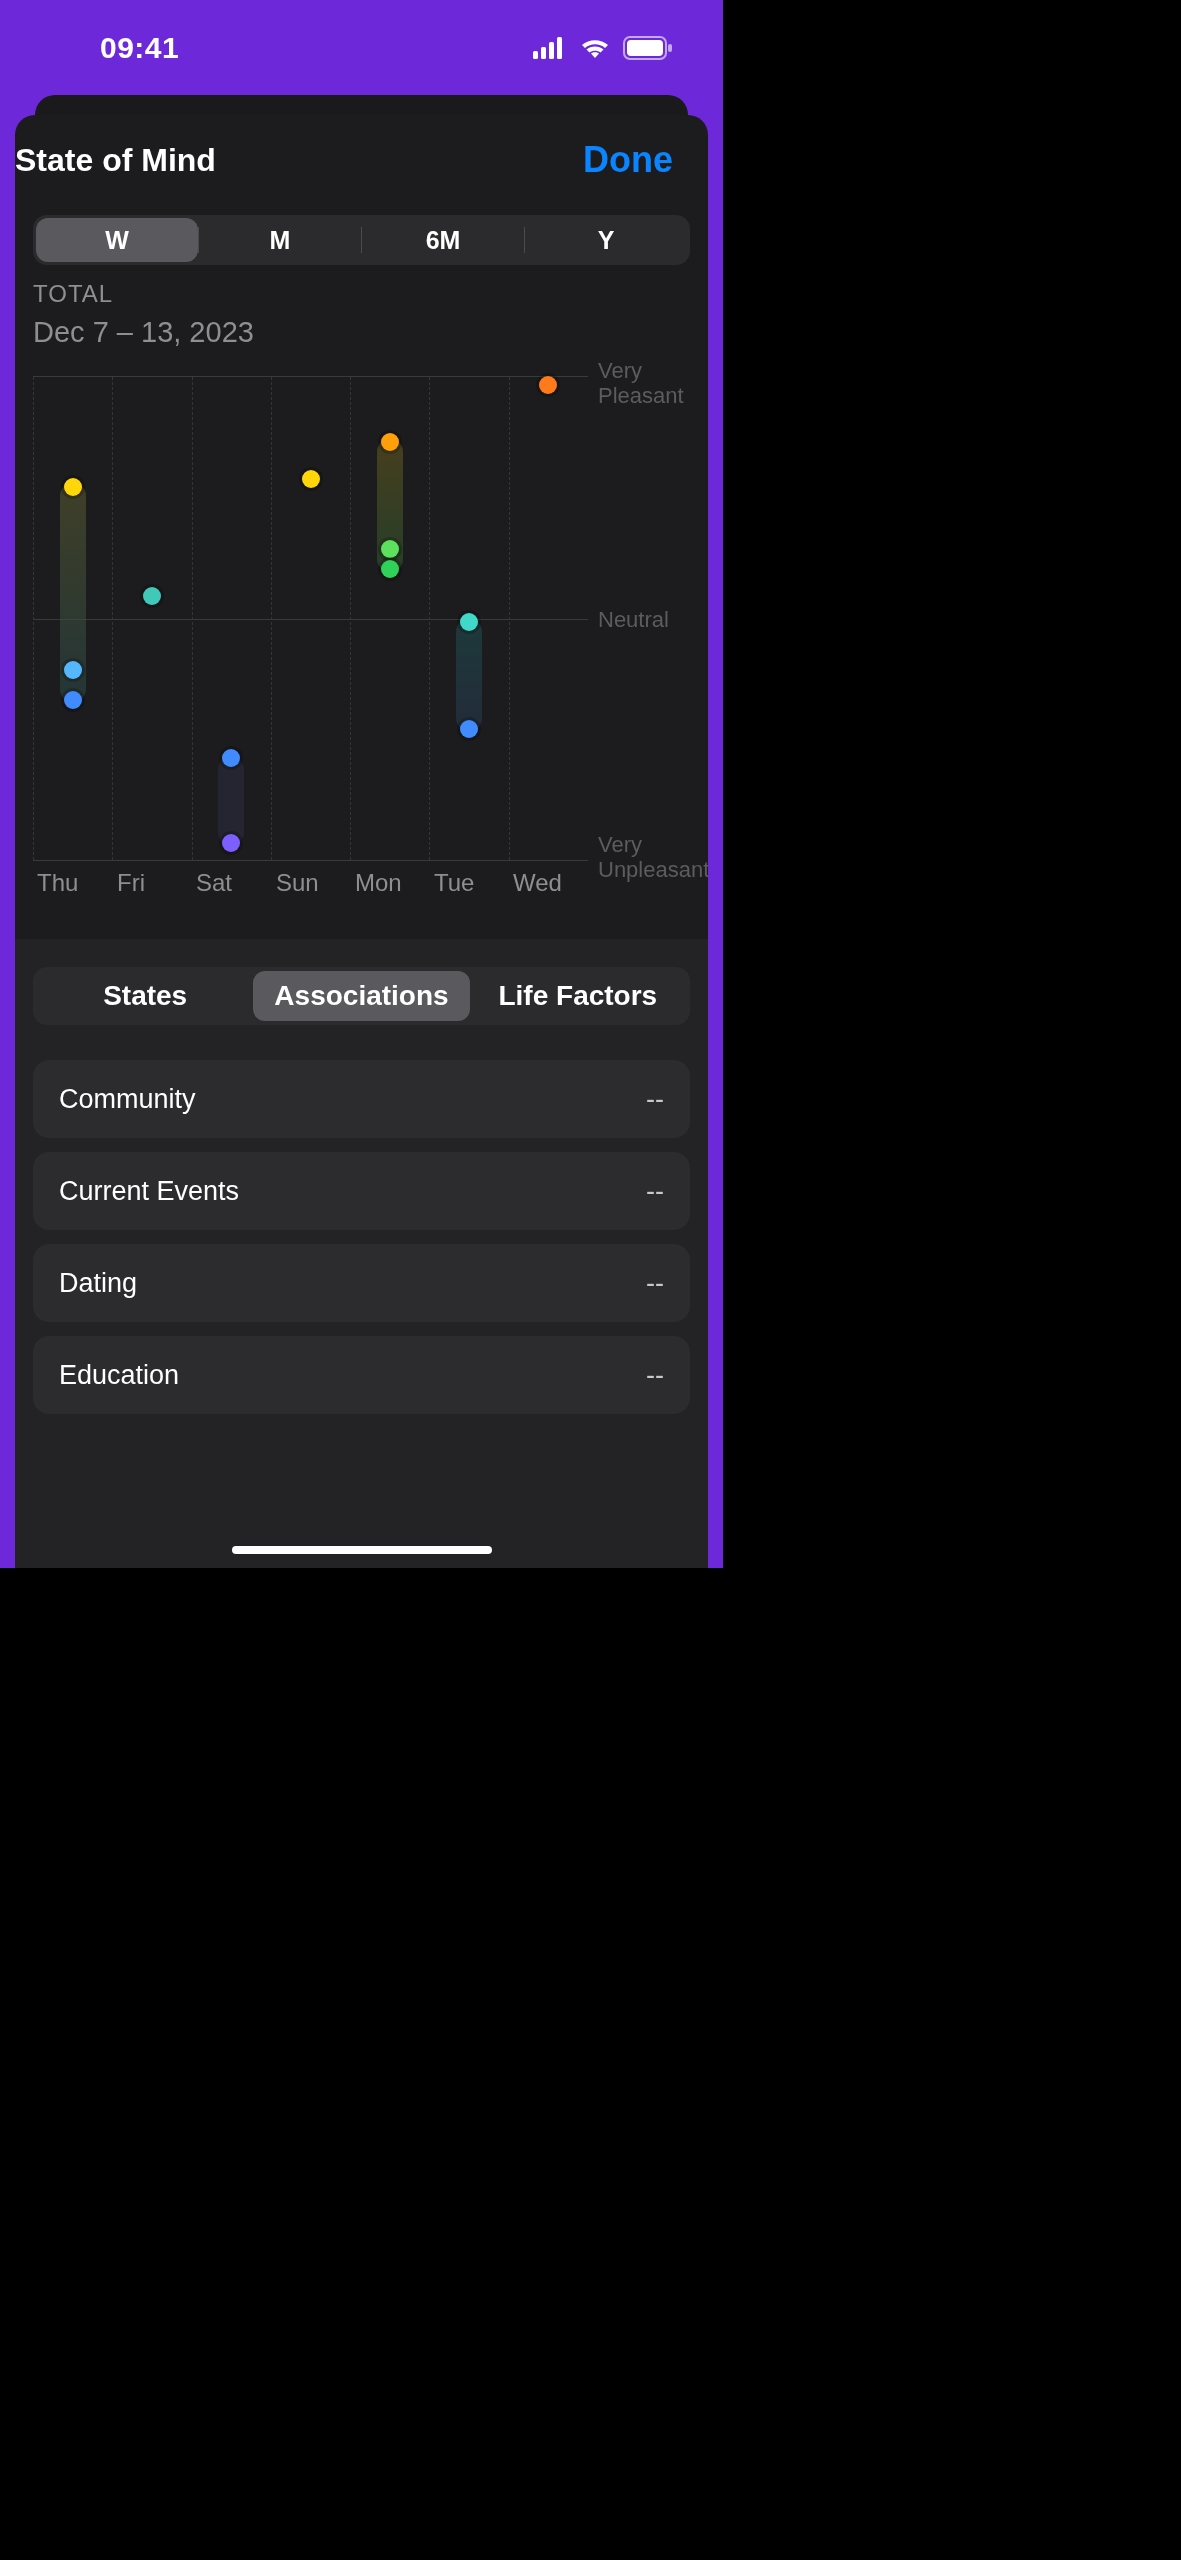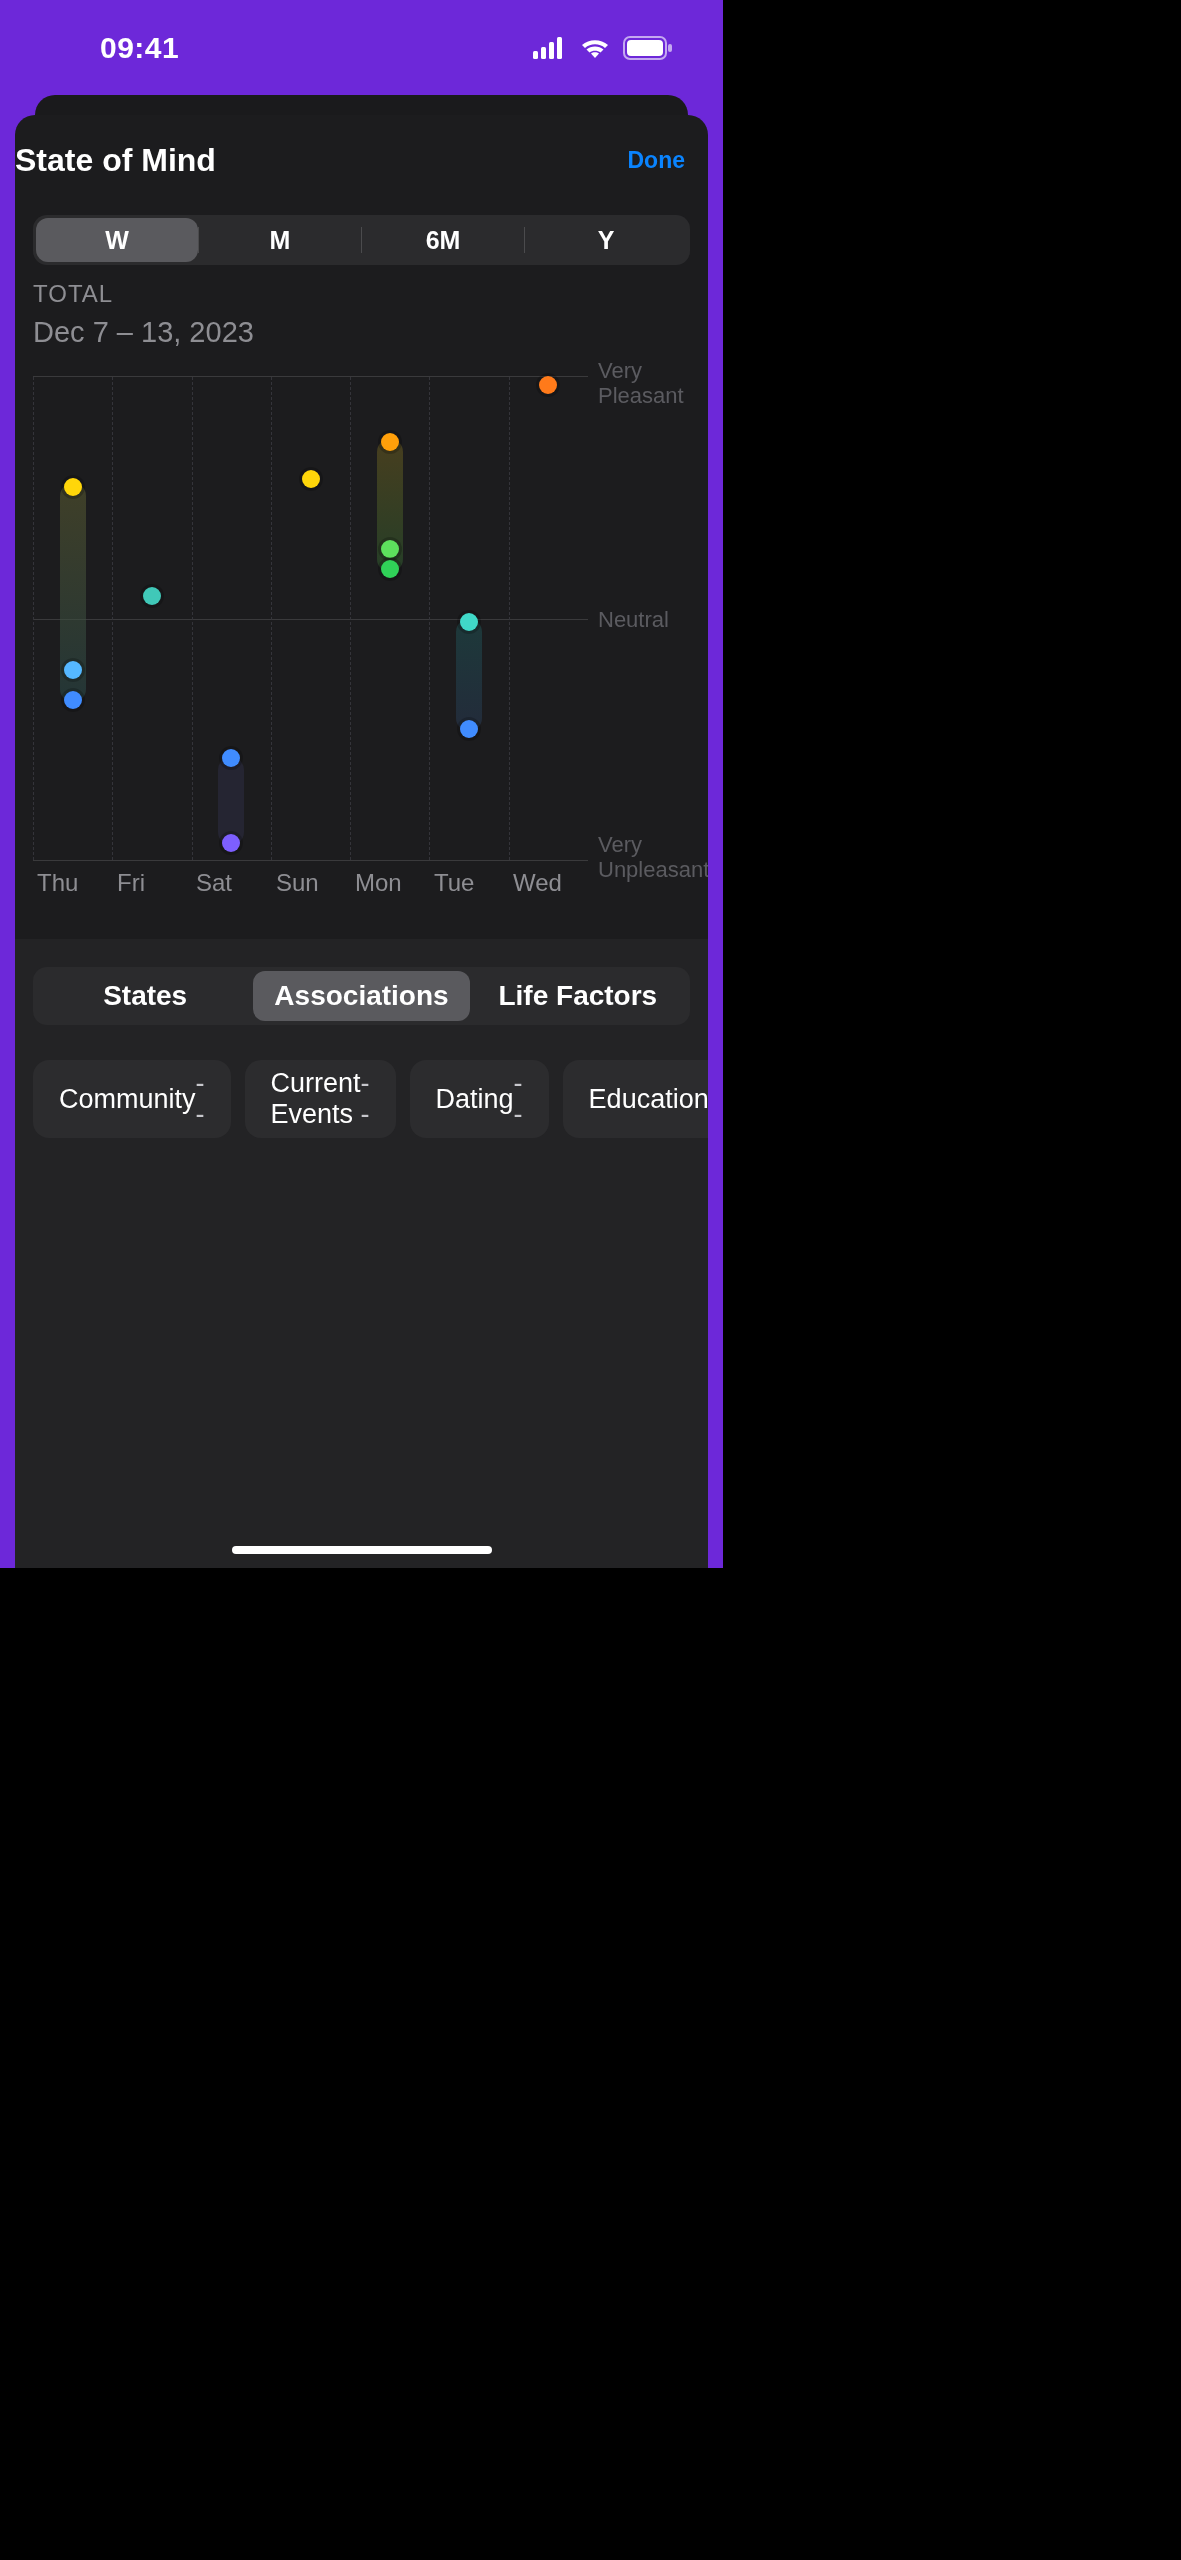--- a/index.html
+++ b/index.html
@@ -12,21 +12,21 @@
   .status-right { display: flex; align-items: center; gap: 12px; }
   .status-right svg { display: block; }
 
   
   .sheet-behind { position:absolute; left:35px; right:35px; top:95px; height:40px; background:#1a1a1c; border-radius:20px 20px 0 0; }
   .sheet { position:absolute; left:15px; right:15px; top:115px; bottom:0; background:#1c1c1e; border-radius:20px 20px 0 0; overflow:hidden; display:flex; flex-direction:column; }
 
   
   .nav { position:relative; height:90px; display:flex; align-items:center; justify-content:flex-start; }
   .nav-title { font-size:32px; font-weight:600; }
-  .nav-done { position:absolute; right:23px; color:#0a84ff; font-size:23px; font-weight:600; }
+  .nav-done { position:absolute; right:35px; color:#0a84ff; font-size:36px; font-weight:600; }
 
   
   .range-seg { margin:10px 18px 0 18px; background:#2b2b2d; border-radius:14px; height:50px; display:flex; align-items:center; padding:3px; }
   .range-item { flex:1; text-align:center; font-size:25px; font-weight:600; color:#fff; height:44px; line-height:44px; border-radius:12px; position:relative; }
   .range-item.sel { background:#5a5a5e; }
   .range-sep { width:1px; height:26px; background:#4b4b4d; }
 
   
   .summary { padding: 15px 18px 0 18px; }
   .summary-total-label { font-size:24px; font-weight:500; color:#8e8e93; letter-spacing:1px; }
@@ -49,21 +49,21 @@
   .bar-dark { position:absolute; width:26px; border-radius:13px; background:#2b2b40; opacity:0.6; transform:translateX(-13px);}
   .bar-teal { position:absolute; width:26px; border-radius:13px; background:linear-gradient(180deg,#1e4d4d 0%, #27354d 100%); opacity:0.6; transform:translateX(-13px);}
   .bar-warm { position:absolute; width:26px; border-radius:13px; background:linear-gradient(180deg,#6b5a1f 0%, #2d5a2f 100%); opacity:0.55; transform:translateX(-13px);}
   .dot { position:absolute; width:18px; height:18px; border-radius:50%; transform:translate(-9px,-9px); box-shadow:0 0 0 3px rgba(0,0,0,0.2);}
 
   
   .bottom { background:#232325; padding:28px 18px 0 18px; flex:1; margin-top:15px; }
   .bottom-seg { background:#2b2b2d; border-radius:14px; height:58px; display:flex; align-items:center; padding:4px; }
   .bottom-seg-item { flex:1; text-align:center; font-size:28px; font-weight:600; height:50px; line-height:50px; border-radius:12px; color:#fff; }
   .bottom-seg-item.sel { background:#5a5a5e; }
-  .assoc-list { margin-top:35px; display:flex; flex-direction:row; gap:14px; }
+  .assoc-list { margin-top:35px; display:flex; flex-direction:column; gap:14px;text-align:right; }
   .assoc-row { background:#2c2c2e; border-radius:16px; height:78px; display:flex; align-items:center; justify-content:space-between; padding:0 26px; }
   .assoc-name { font-size:27px; font-weight:400; color:#fff; }
   .assoc-val { font-size:27px; color:#c7c7cc; }
 
   .home-indicator { position:absolute; bottom:14px; left:50%; transform:translateX(-50%); width:260px; height:8px; border-radius:4px; background:#fff; }
 </style>
 </head>
 <body>
 
 <div class="device">

